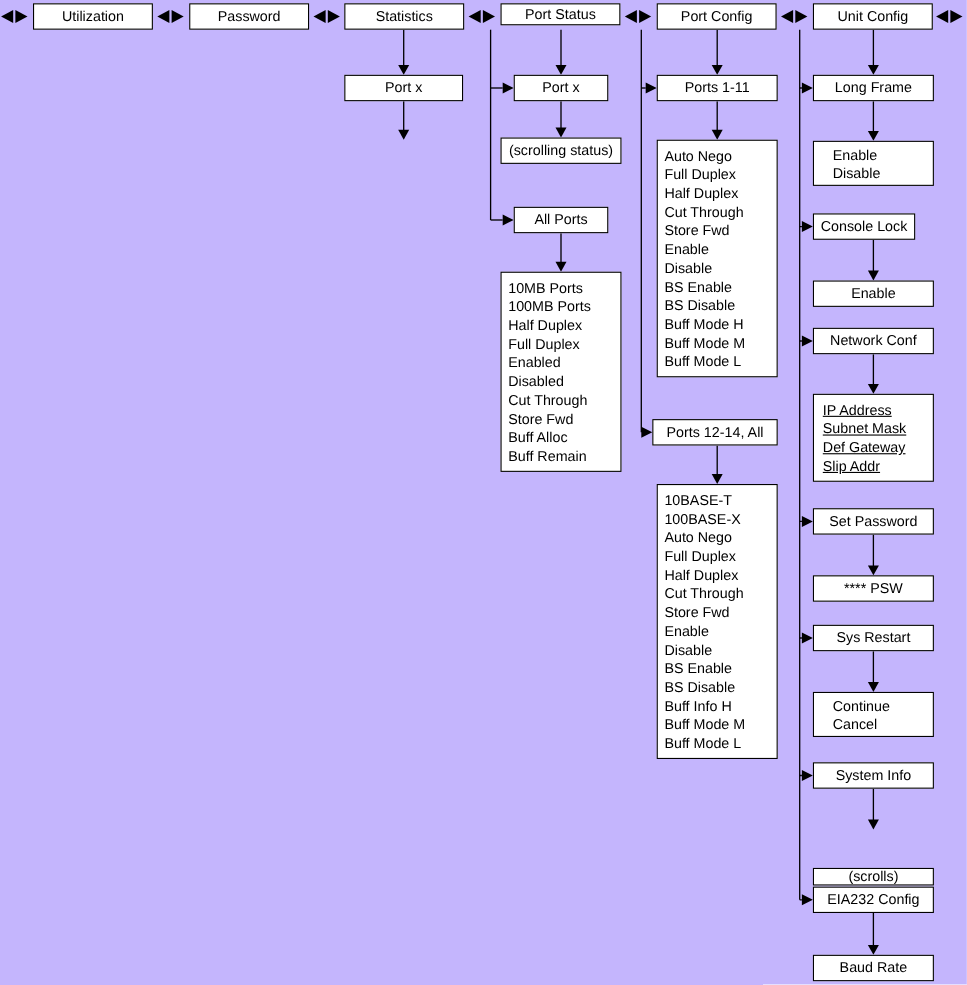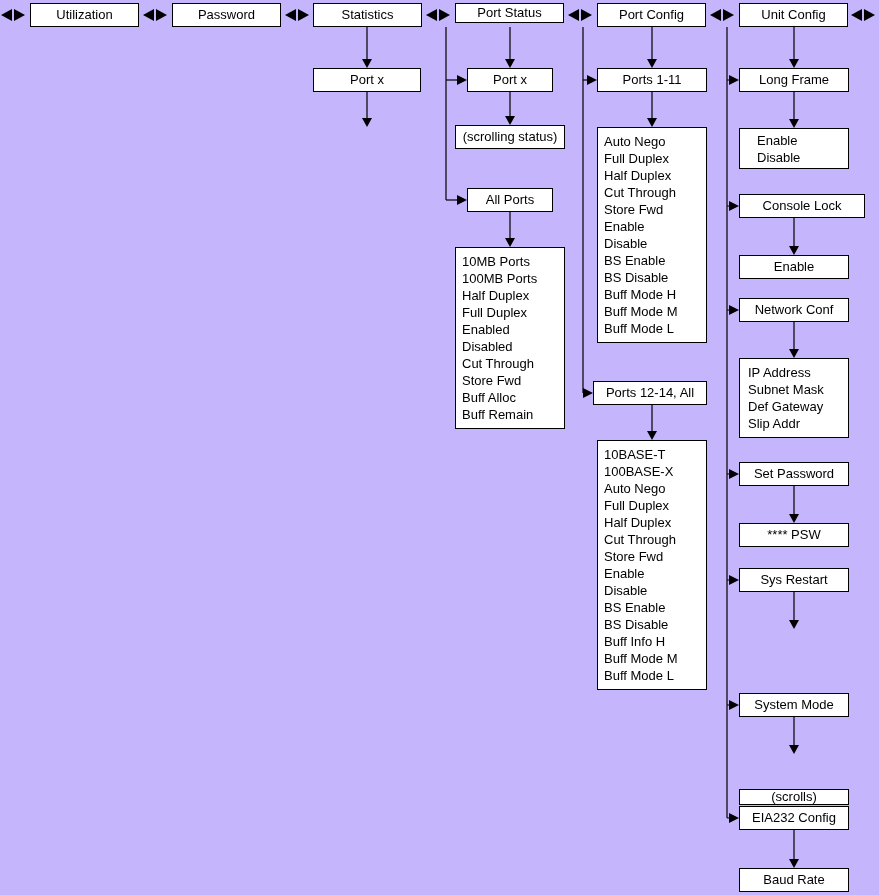--- a/index.html
+++ b/index.html
@@ -12,21 +12,21 @@
   .box {
     position: absolute;
     border: 1px solid #000;
     background: #fff;
     font-size: 13px;
     line-height: 16px;
   }
   .center { display: flex; align-items: center; justify-content: center; text-align: center; padding: 0 2px; }
   .list { white-space: pre-line; line-height: 17px; padding: 5px 3px 3px 6px; }
   .opts { white-space: pre-line; line-height: 17px; padding: 3px 3px 2px 17px; }
-  .fields { white-space: pre-line; line-height: 17px; padding: 5px 3px 3px 8px; }
+  .fields { white-space: pre-line; line-height: 17px; padding: 5px 3px 3px 8px; text-decoration: underline; }
 </style>
 </head>
 <body>
 
 <div class="canvas">
 
   <svg class="connectors" width="879" height="895" viewBox="0 0 879 895">
 
     <g>
       <polygon points="1,15 12,9 12,21"></polygon>
@@ -193,33 +193,35 @@
 BS Enable
 BS Disable
 Buff Info H
 Buff Mode M
 Buff Mode L</div>
 
   <div class="box center" style="left:739px;top:68px;width:110px;height:24px">Long Frame</div>
   <div class="box opts" style="left:739px;top:128px;width:110px;height:41px">Enable
 Disable</div>
 
-  <div class="box center" style="left:739px;top:194px;width:126px;height:24px">Console Lock</div>
+  <div class="box center" style="left:739px;top:194px;width:93px;height:24px">Console Lock</div>
   <div class="box center" style="left:739px;top:255px;width:110px;height:24px">Enable</div>
 
   <div class="box center" style="left:739px;top:298px;width:110px;height:24px">Network Conf</div>
   <div class="box fields" style="left:739px;top:358px;width:110px;height:80px">IP Address
 Subnet Mask
 Def Gateway
 Slip Addr</div>
 
   <div class="box center" style="left:739px;top:462px;width:110px;height:24px">Set Password</div>
   <div class="box center" style="left:739px;top:523px;width:110px;height:24px">**** PSW</div>
 
   <div class="box center" style="left:739px;top:568px;width:110px;height:24px">Sys Restart</div>
-
-  <div class="box center" style="left:739px;top:693px;width:110px;height:24px">System Mode</div>
+  <div class="box opts" style="left:739px;top:629px;width:110px;height:41px">Continue
+Cancel</div>
+
+  <div class="box center" style="left:739px;top:693px;width:110px;height:24px">System Info</div>
   <div class="box center" style="left:739px;top:789px;width:110px;height:16px">(scrolls)</div>
 
   <div class="box center" style="left:739px;top:806px;width:110px;height:24px">EIA232 Config</div>
   <div class="box center" style="left:739px;top:868px;width:110px;height:24px">Baud Rate</div>
 
 </div>
 
 </body></html>

